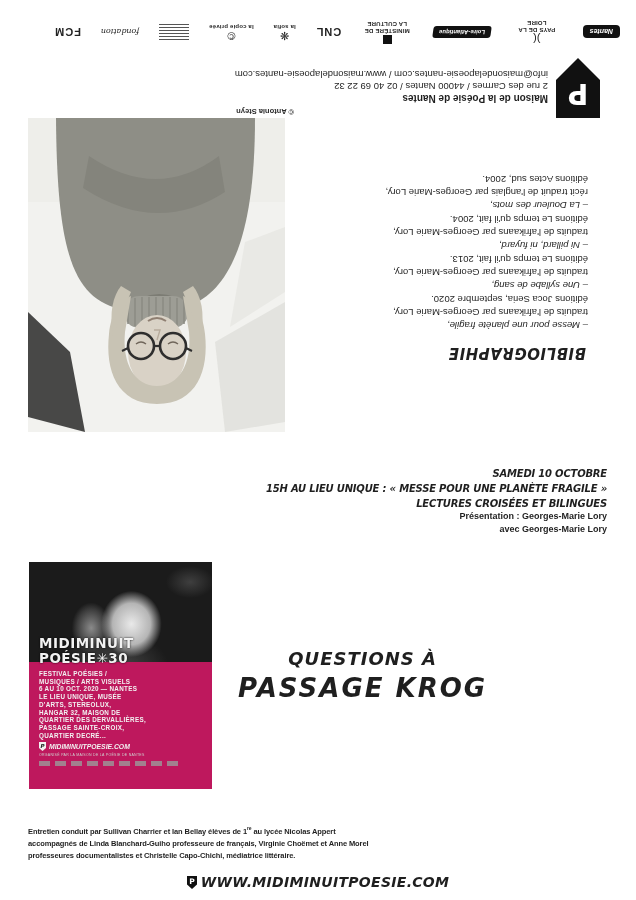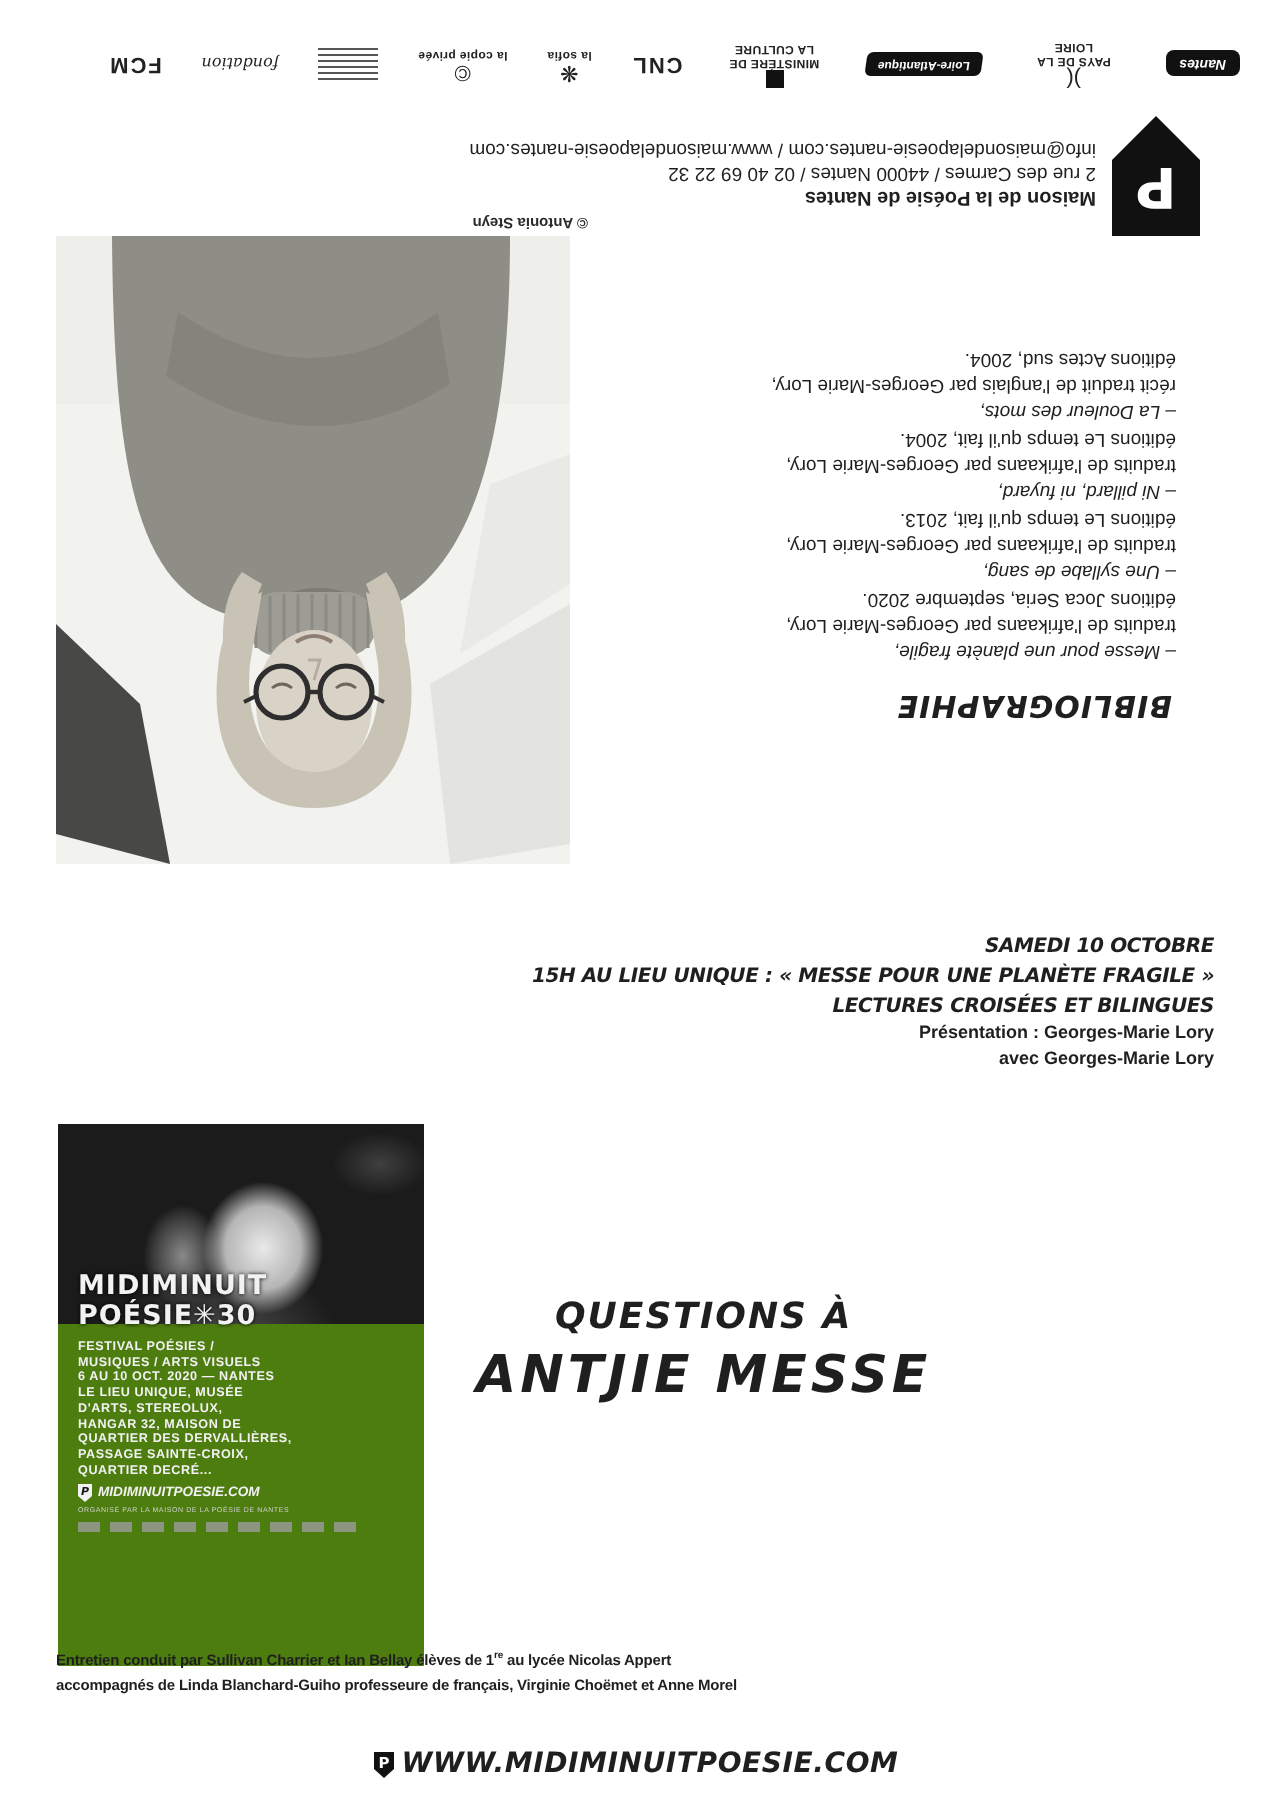--- a/index.html
+++ b/index.html
@@ -37,21 +37,21 @@
   .logo-script{font-family:"DejaVu Serif",serif;font-style:italic;font-size:8px;}
   .logo-glyph{font-size:11px;line-height:11px;}
   .textblock{width:30px;height:16px;background:repeating-linear-gradient(#555 0 1px,#fff 1px 3px);}
   .minibox{width:9px;height:9px;background:#111;margin-bottom:1px;}
 
   
   .event{position:absolute;right:29px;top:466px;text-align:right;}
   .event .c{font-size:10px;line-height:15px;letter-spacing:-.2px;}
   .event .r{font-size:9px;line-height:11px;font-weight:bold;}
 
-  .poster{position:absolute;left:29px;top:562px;width:183px;height:271px;background:#4d7c0f;
+  .poster{position:absolute;left:29px;top:562px;width:183px;height:227px;background:#be185d;
           color:#f2f2f2;overflow:hidden;}
   .poster-photo{position:absolute;left:0;top:0;width:183px;height:100px;
     background:
       radial-gradient(42px 46px at 56% 62%, #e9e9e9 0%, #b5b5b5 45%, rgba(0,0,0,0) 72%),
       radial-gradient(26px 34px at 34% 66%, #8a8a8a 0%, #3c3c3c 55%, rgba(0,0,0,0) 75%),
       radial-gradient(70px 50px at 46% 108%, #4d4d4d 0%, rgba(0,0,0,0) 80%),
       radial-gradient(30px 20px at 88% 20%, #3f3f3f 0%, rgba(0,0,0,0) 80%),
       #1b1b1b;}
   .poster-inner{position:absolute;left:10px;top:74px;width:166px;}
   .poster-title{font-family:"DejaVu Sans",sans-serif;font-weight:bold;font-size:13.5px;
@@ -217,26 +217,27 @@
           <span></span>
           <span></span>
           <span></span>
           <span></span>
       </div>
     </div>
   </div>
 
   <div class="qtitle comic">
     <div class="l1">QUESTIONS À</div>
-    <div class="l2">ANTJIE MESSE</div>
+    <div class="l2">PASSAGE KROG</div>
   </div>
 
   <div class="credits">
     <div><span>Entretien conduit par Sullivan Charrier et Ian Bellay élèves de 1</span><sup>re</sup><span> au lycée Nicolas Appert</span></div>
     <div>accompagnés de Linda Blanchard-Guiho professeure de français, Virginie Choëmet et Anne Morel</div>
+    <div>professeures documentalistes et Christelle Capo-Chichi, médiatrice littéraire.</div>
   </div>
 
   <div class="site-link">
     <span class="mini-shield">
       <svg width="10" height="13" viewBox="0 0 10 13">
           <polygon points="0,0 10,0 10,8.5 5,13 0,8.5" fill="#111"></polygon>
           <text x="5" y="7.8" text-anchor="middle" font-size="7.5" font-weight="bold" fill="#fff" font-family="DejaVu Sans, sans-serif">P</text>
         </svg>
     </span>
     <span class="txt comic">WWW.MIDIMINUITPOESIE.COM</span>

